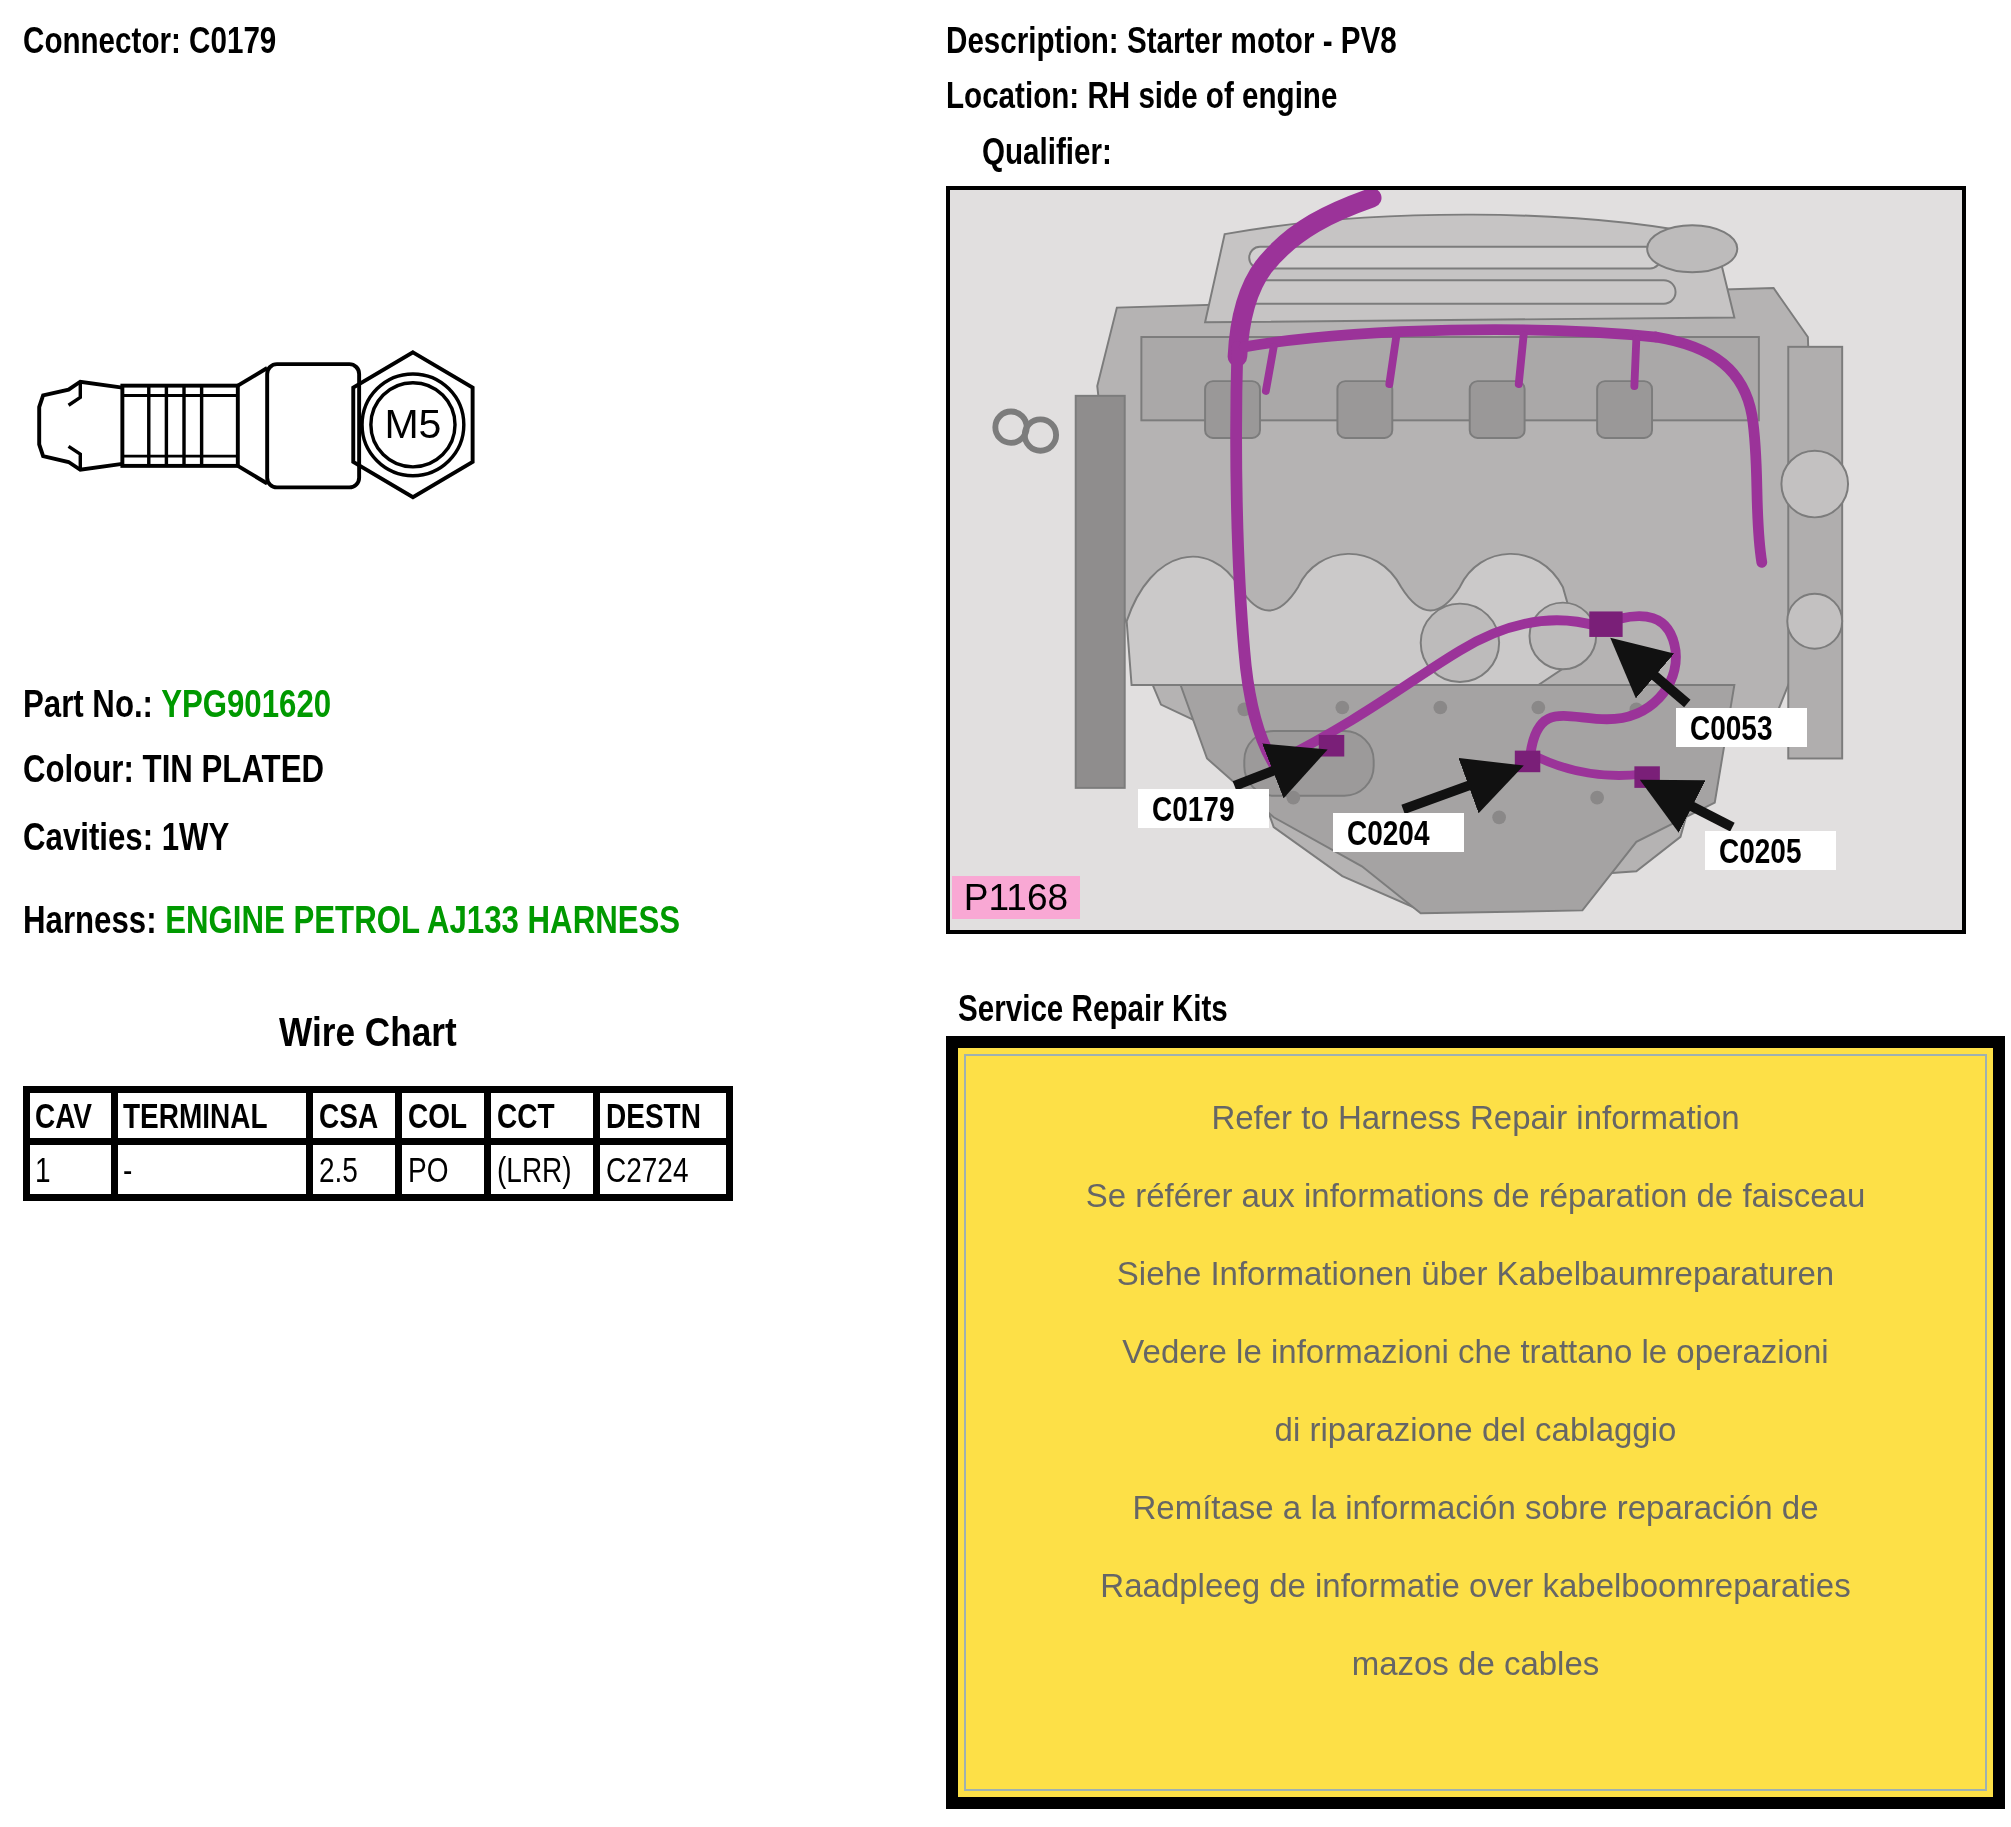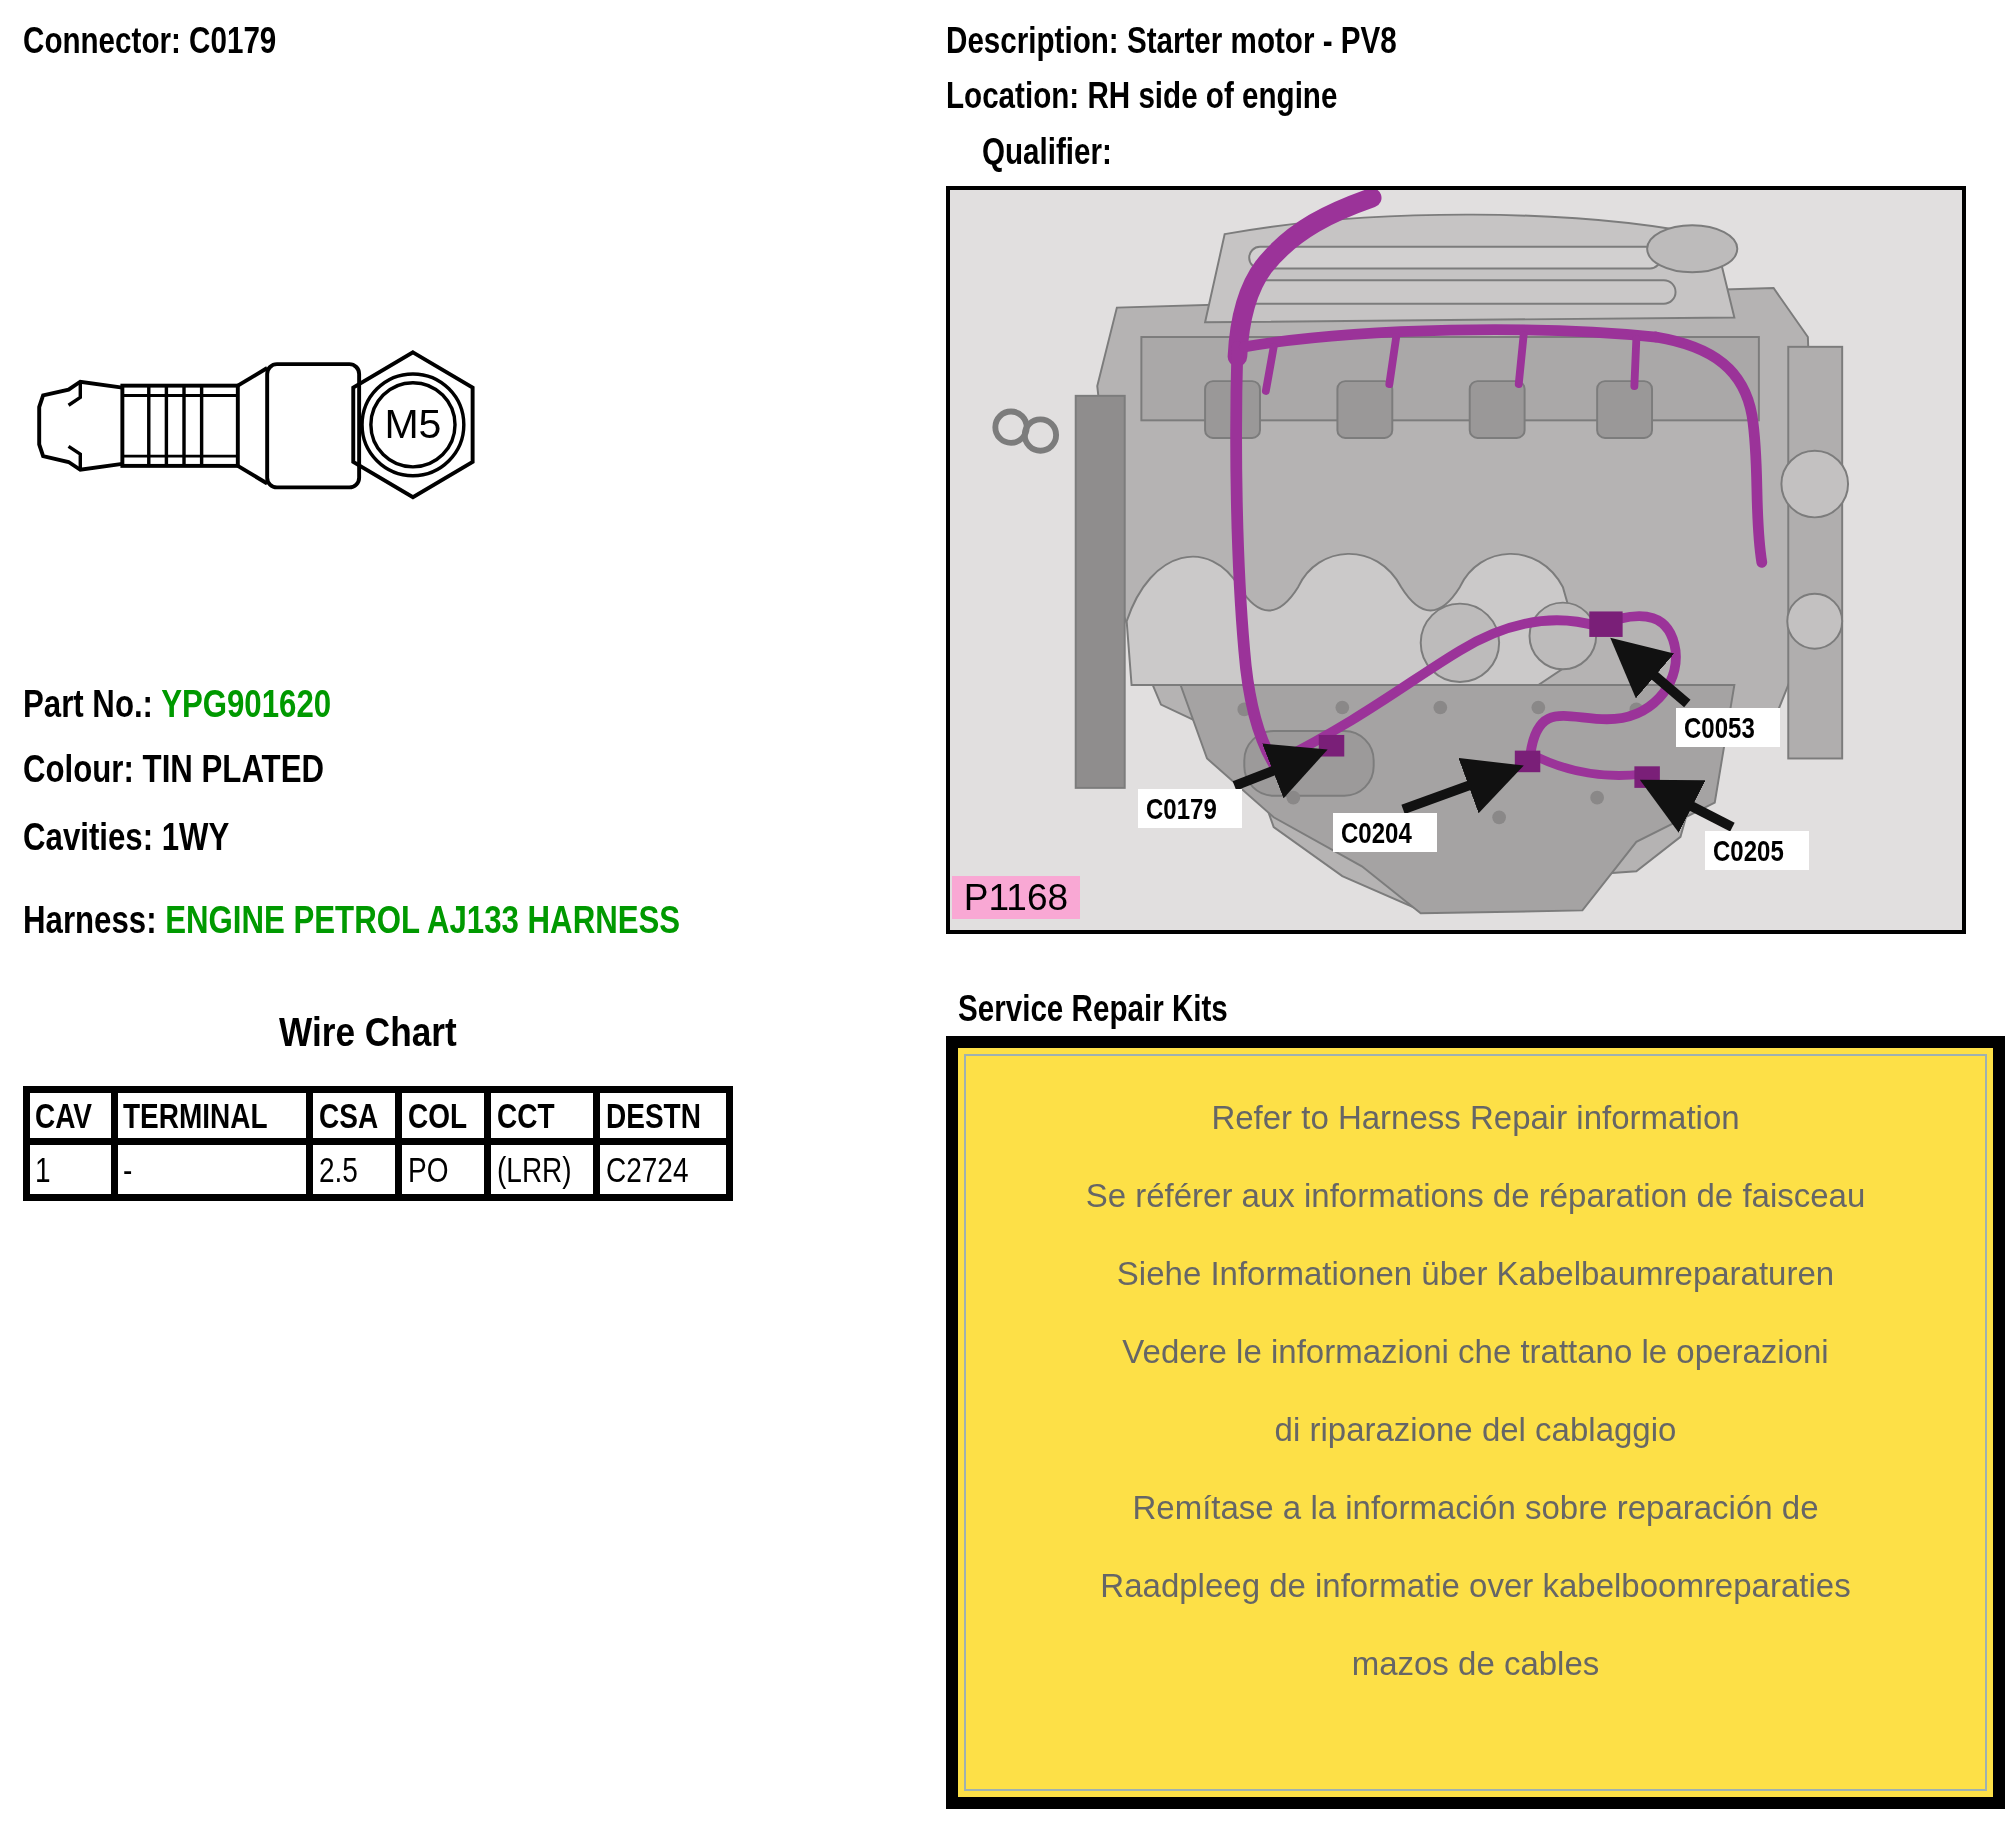--- a/index.html
+++ b/index.html
@@ -14,21 +14,21 @@
   
   #wire-chart-title{left:22.5px;top:1010px;width:690px;text-align:center;font-size:40px;font-weight:bold;position:absolute;}
   table.wc{position:absolute;left:22.5px;top:1086px;border-collapse:collapse;table-layout:fixed;}
   table.wc th,table.wc td{border:7.8px solid #000;text-align:left;vertical-align:middle;
       font-size:35px;padding:0 2px 0 5.9px;overflow:hidden;}
   table.wc th{height:45px;font-weight:bold;text-decoration:underline;}
   table.wc td{height:49px;font-weight:normal;}
   
   #figure{position:absolute;left:946px;top:186px;width:1012px;height:740px;border:4.9px solid #000;background:#e1dfdf;}
   #figure svg{position:absolute;left:0;top:0;}
-  .callout{position:absolute;background:#ffffff;font-weight:bold;font-size:30px;line-height:39px;padding:0 8px;z-index:5;}
+  .callout{position:absolute;background:#ffffff;font-weight:bold;font-size:35px;line-height:39px;padding:0 14px;z-index:5;}
   #figure-ref{position:absolute;left:2px;top:686px;background:#f9a8d4;font-size:37px;line-height:43px;padding:0 11.8px;z-index:5;}
   
   #srk-heading{left:946px;top:988px;font-size:37px;font-weight:bold;position:absolute;margin-left:12px;}
   #srk-box{position:absolute;left:946px;top:1036px;width:1035px;height:749px;border:12.7px solid #000;background:#fde047;}
   #srk-inner{position:absolute;left:5.9px;top:5.9px;right:5.9px;bottom:5.9px;border:2.9px solid #9eb1b1;}
   #srk-inner .line{height:78px;line-height:78px;text-align:center;font-size:33px;color:#666666;white-space:nowrap;}
   #srk-inner .pad{height:23.5px;}
 </style>
 </head>
 <body>

